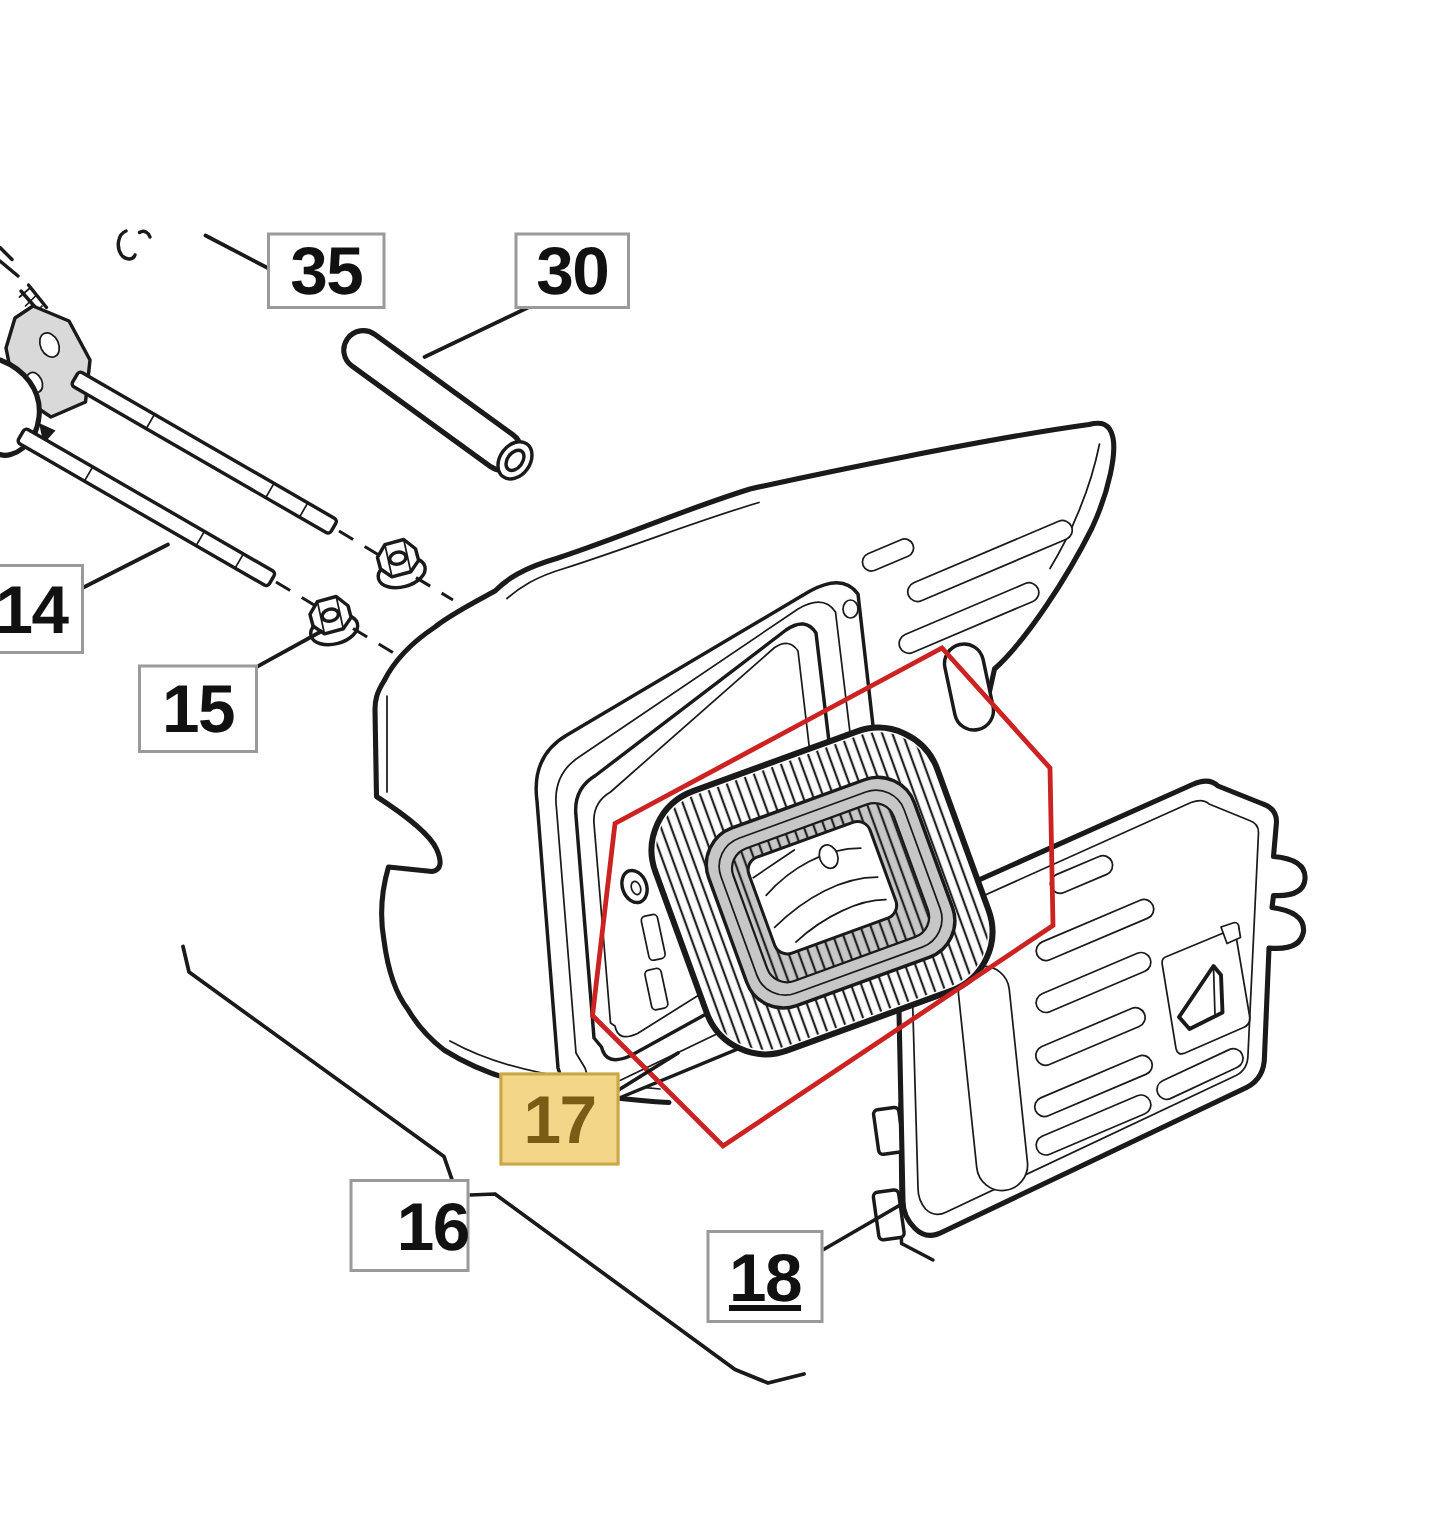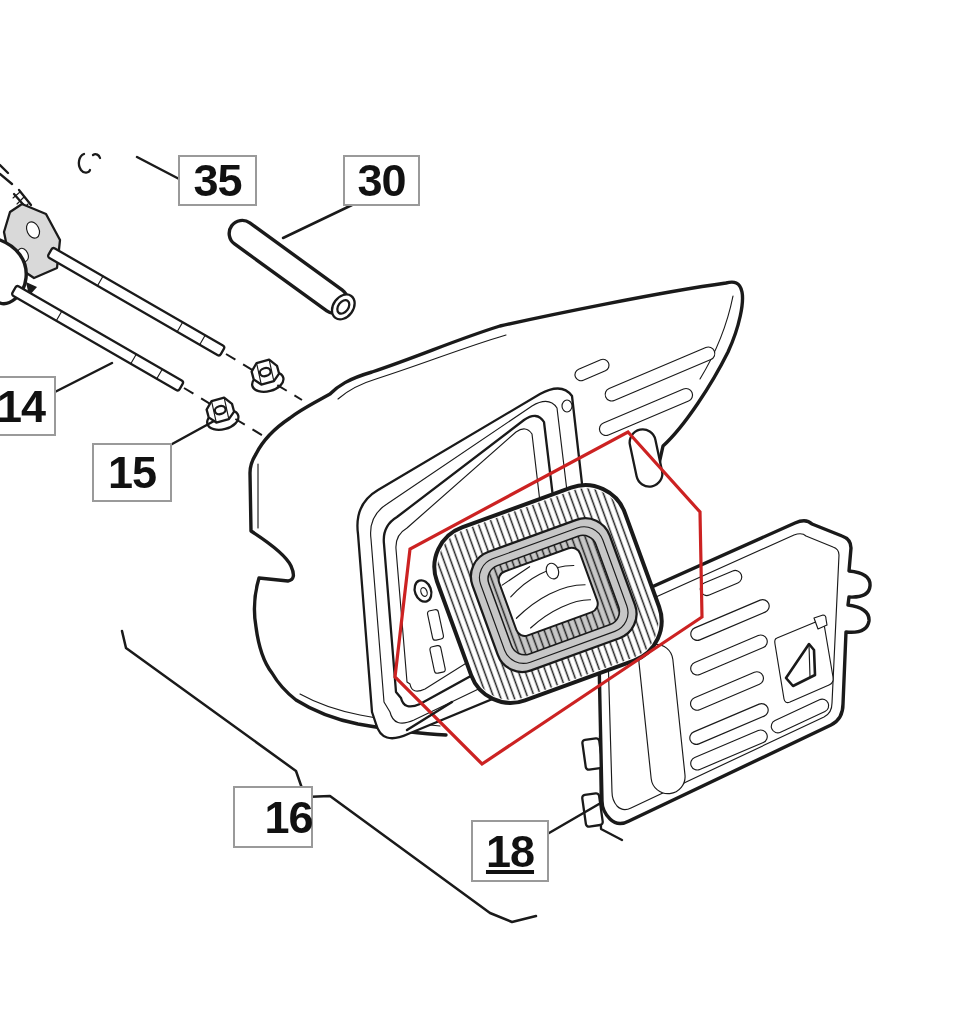--- a/index.html
+++ b/index.html
@@ -194,20 +194,23 @@
 </div>
 <div class="callout" style="left:343px;top:121px;width:77px;height:51px;">
   <span>30</span>
 </div>
 <div class="callout" style="left:-14px;top:342px;width:70px;height:60px;">
   <span>14</span>
 </div>
 <div class="callout" style="left:92px;top:409px;width:80px;height:59px;">
   <span>15</span>
 </div>
+<div class="callout hl" style="left:333px;top:681px;width:80px;height:62px;">
+  <span>17</span>
+</div>
 <div class="callout" style="left:233px;top:752px;width:80px;height:62px;padding-left:31px;">
   <span>16</span>
 </div>
 <div class="callout" style="left:471px;top:786px;width:78px;height:62px;text-decoration:underline;">
   <span>18</span>
 </div>
 
 <div id="hairline"></div>
 </div>
 

